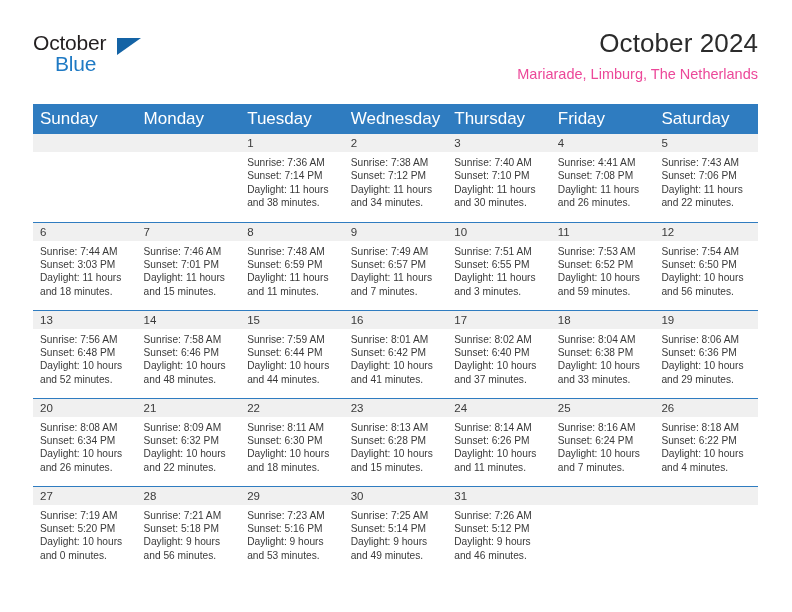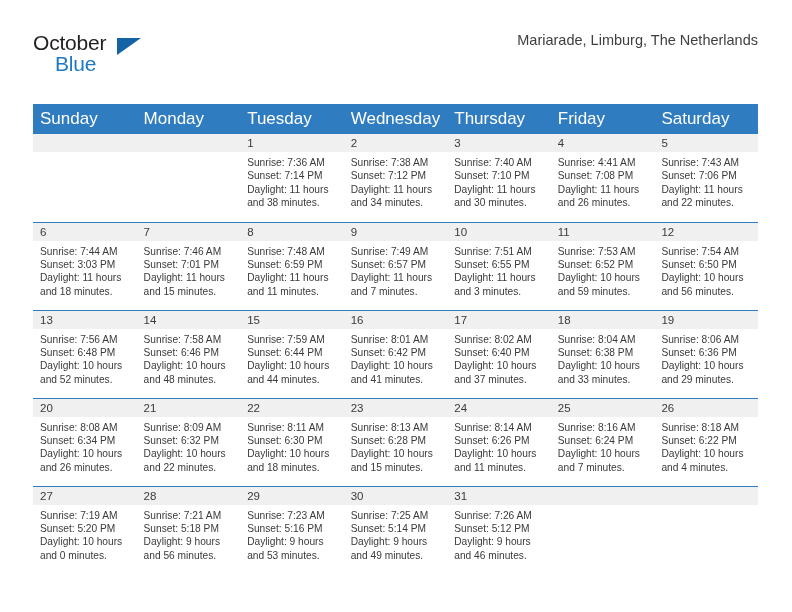--- a/index.html
+++ b/index.html
@@ -70,21 +70,21 @@
   }
   .cal-title {
     font-size: 26px;
     font-weight: normal;
     color: #2b2b2b;
     line-height: 34px;
     letter-spacing: 0.1px;
   }
   .cal-subtitle {
     font-size: 14.5px;
-    color: #404040;
+    color: #ec4899;
     line-height: 22px;
     margin-top: 3px;
   }
 
   
   .calendar {
     position: absolute;
     left: 33px;
     top: 104px;
     width: 725px;
@@ -141,20 +141,21 @@
 
   <div class="header">
 
     <div class="logo">
       <span class="logo-general">October</span>
       <span class="logo-tri"></span>
       <span class="logo-blue">Blue</span>
     </div>
 
     <div class="title-block">
+      <div class="cal-title">October 2024</div>
       <div class="cal-subtitle">Mariarade, Limburg, The Netherlands</div>
     </div>
 
   </div>
 
   <table class="calendar">
     <colgroup>
       <col>
         <col>
         <col>

